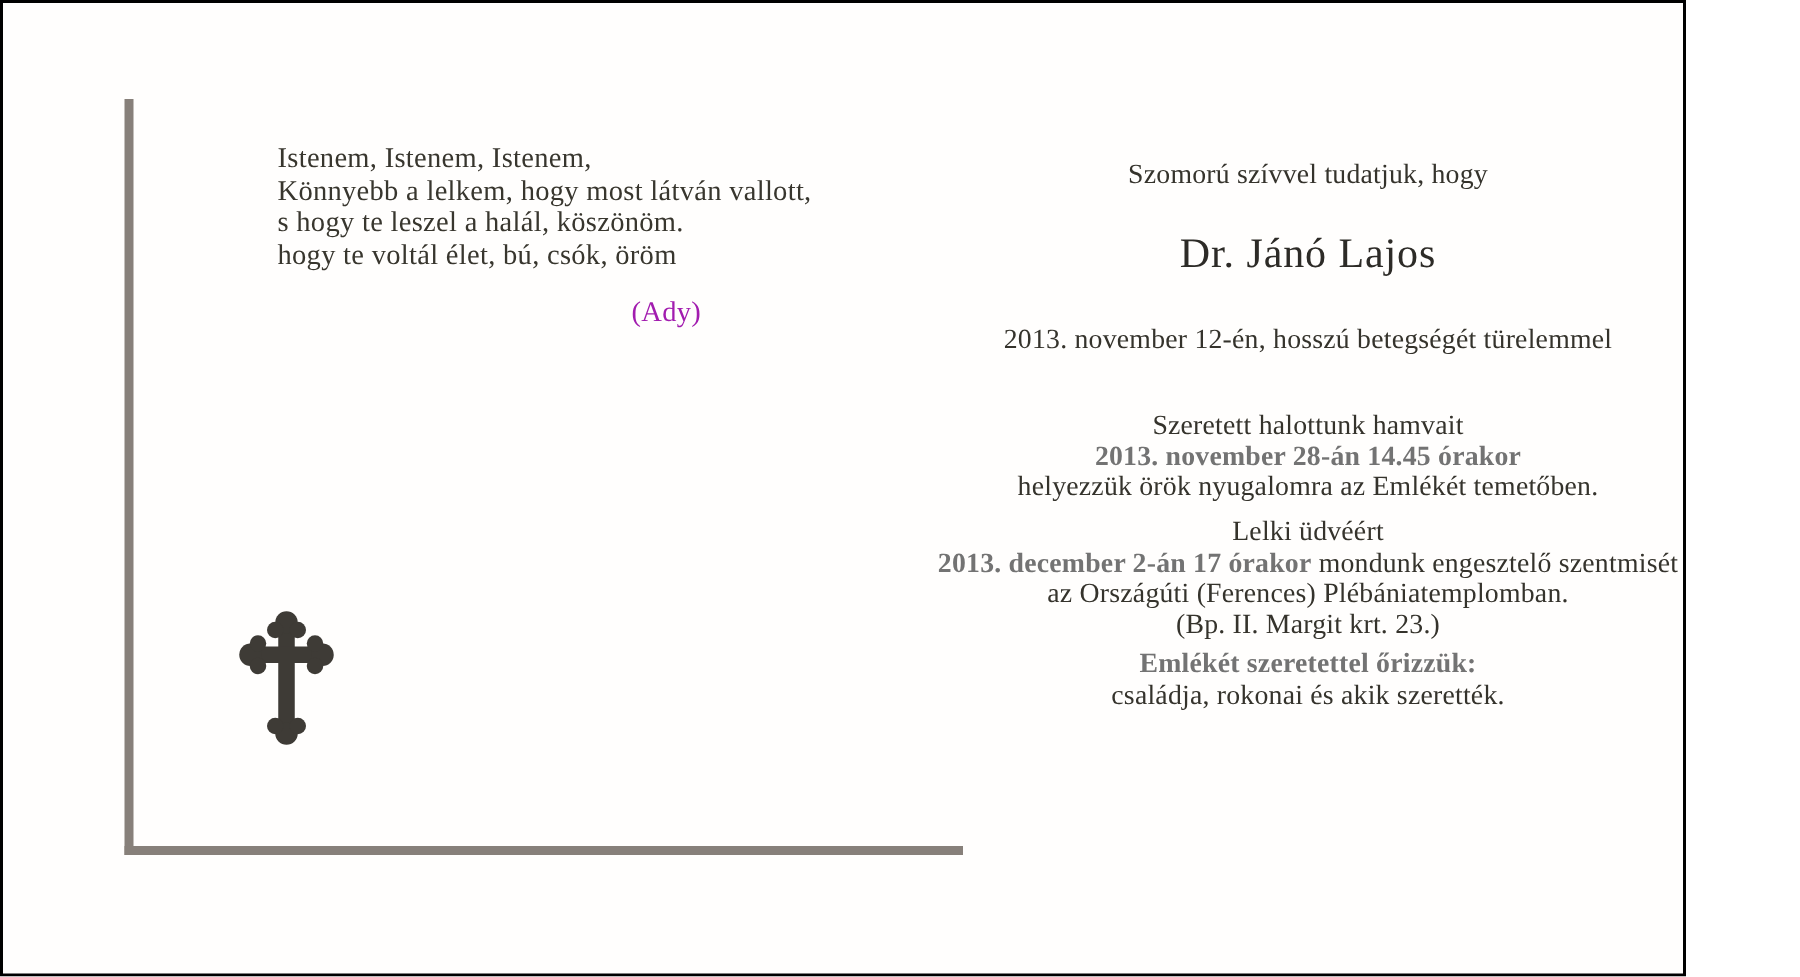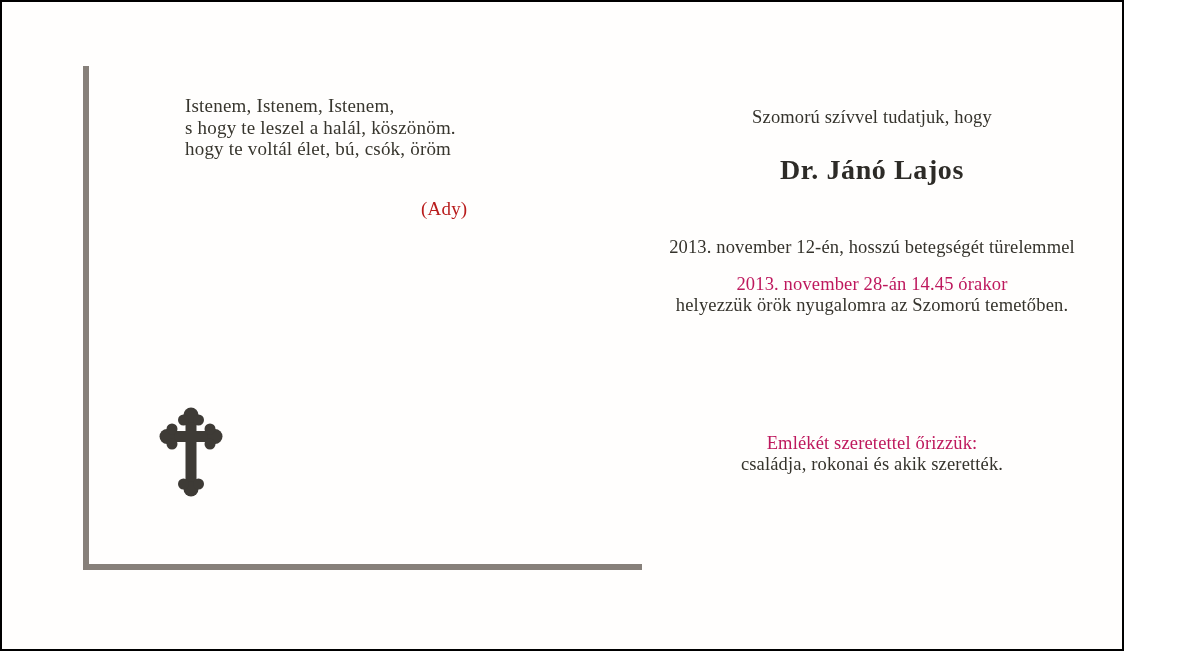--- a/index.html
+++ b/index.html
@@ -43,58 +43,59 @@
     line-height: 21.7px;
     color: #38362e;
     letter-spacing: 0.2px;
     white-space: nowrap;
   }
   .poem-attribution {
     position: absolute;
     left: 419px;
     top: 196px;
     font-size: 19px;
-    color: #b91c1c;
+    color: #a21caf;
     letter-spacing: 0.2px;
   }
   .cross {
     position: absolute;
     left: 156px;
     top: 404px;
     width: 66px;
     height: 92px;
   }
   .right-col {
     position: absolute;
     left: 610px;
     width: 520px;
     text-align: center;
     color: #35332c;
     font-size: 18.5px;
     line-height: 20.5px;
     letter-spacing: 0.15px;
   }
   .intro      { top: 105px; }
-  .name       { top: 151px; font-size: 28px; line-height: 34px; font-weight: bold; color: #2d2b27; letter-spacing: 0.6px; }
-  .para-death { top: 215px; margin-top: 20px; }
+  .name       { top: 151px; font-size: 28px; line-height: 34px; font-weight: normal; color: #2d2b27; letter-spacing: 0.6px; }
+  .para-death { top: 215px; }
   .para-fun   { top: 272px; }
   .para-mass  { top: 343px; }
   .para-close { top: 431px; text-align: center; }
-  .b { font-weight: normal; color: #be185d; }
+  .b { font-weight: bold; color: #737373; }
 </style>
 </head>
 <body>
 
 <div class="card">
 
   <div class="frame-vertical"></div>
   <div class="frame-horizontal"></div>
 
   <div class="poem">
     <div>Istenem, Istenem, Istenem,</div>
+    <div>Könnyebb a lelkem, hogy most látván vallott,</div>
     <div>s hogy te leszel a halál, köszönöm.</div>
     <div>hogy te voltál élet, bú, csók, öröm</div>
   </div>
   <div class="poem-attribution">(Ady)</div>
 
   <svg class="cross" viewBox="0 0 66 92" xmlns="http://www.w3.org/2000/svg">
     <g fill="#3e3b36">
       <rect x="27.5" y="8" width="11" height="76"></rect>
       <rect x="8" y="25" width="50" height="11"></rect>
       <circle cx="33" cy="9" r="7.5"></circle>
@@ -114,23 +115,30 @@
 
   <div class="right-col intro">Szomorú szívvel tudatjuk, hogy</div>
 
   <div class="right-col name">Dr. Jánó Lajos</div>
 
   <div class="right-col para-death">
     <div>2013. november 12-én, hosszú betegségét türelemmel</div>
   </div>
 
   <div class="right-col para-fun">
+    <div>Szeretett halottunk hamvait</div>
     <div class="b">2013. november 28-án 14.45 órakor</div>
-    <div>helyezzük örök nyugalomra az Szomorú temetőben.</div>
+    <div>helyezzük örök nyugalomra az Emlékét temetőben.</div>
   </div>
 
+  <div class="right-col para-mass">
+    <div>Lelki üdvéért</div>
+    <div><span class="b">2013. december 2-án 17 órakor</span><span> mondunk engesztelő szentmisét</span></div>
+    <div>az Országúti (Ferences) Plébániatemplomban.</div>
+    <div>(Bp. II. Margit krt. 23.)</div>
+  </div>
 
   <div class="right-col para-close">
     <div class="b">Emlékét szeretettel őrizzük:</div>
     <div>családja, rokonai és akik szerették.</div>
   </div>
 
 </div>
 
 </body></html>

